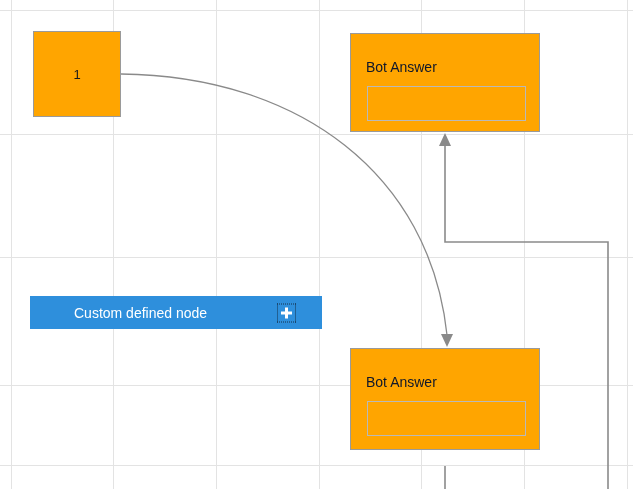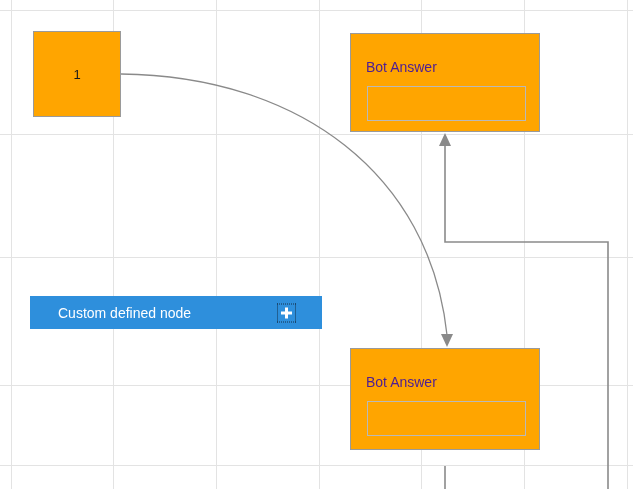--- a/index.html
+++ b/index.html
@@ -61,21 +61,21 @@
   }
   .node-start .node-num {
     font-size: 13px;
     color: #1a1a1a;
   }
   .node-bot .node-title {
     position: absolute;
     left: 15px;
     top: 26px;
     font-size: 14px;
-    color: #4c1d95;
+    color: #0f172a;
     line-height: 1;
   }
   .node-bot .node-slot {
     position: absolute;
     box-sizing: border-box;
     left: 16px;
     top: 52px;
     width: 159px;
     height: 35px;
     border: 1px solid #b9b9b9;
@@ -89,21 +89,21 @@
     top: 296px;
     width: 292px;
     height: 33px;
     background: #2e8fdc;
     display: flex;
     align-items: center;
   }
   .palette-label {
     color: #ffffff;
     font-size: 14px;
-    margin-left: 28px;
+    margin-left: 44px;
     white-space: nowrap;
   }
   .palette-add {
     position: absolute;
     right: 26px;
     top: 50%;
     transform: translateY(-50%);
     width: 19px;
     height: 19px;
     border: 1px dotted #14304a;

